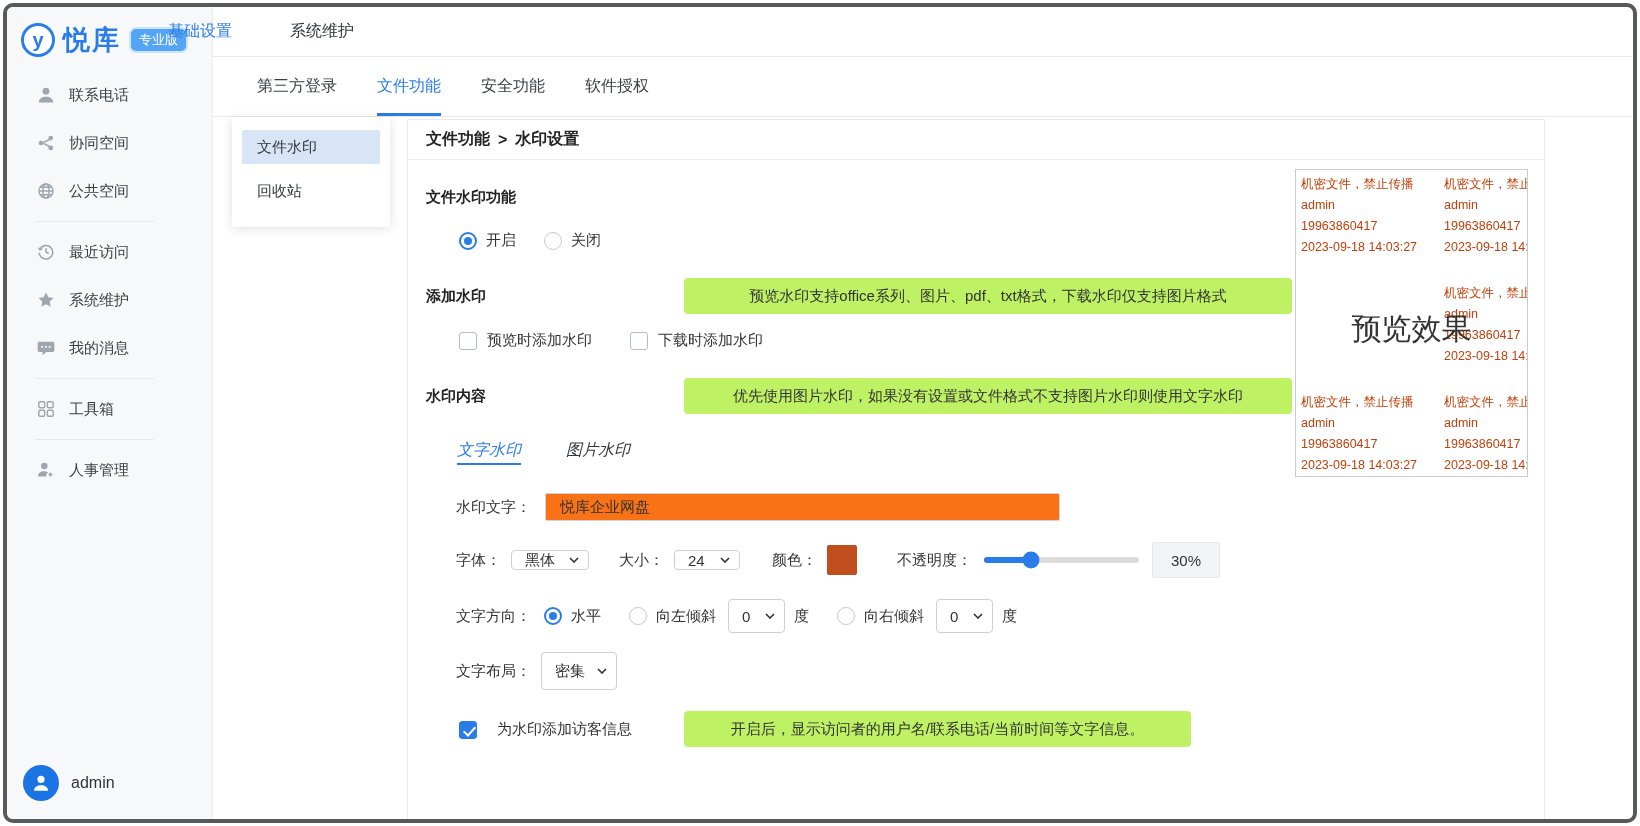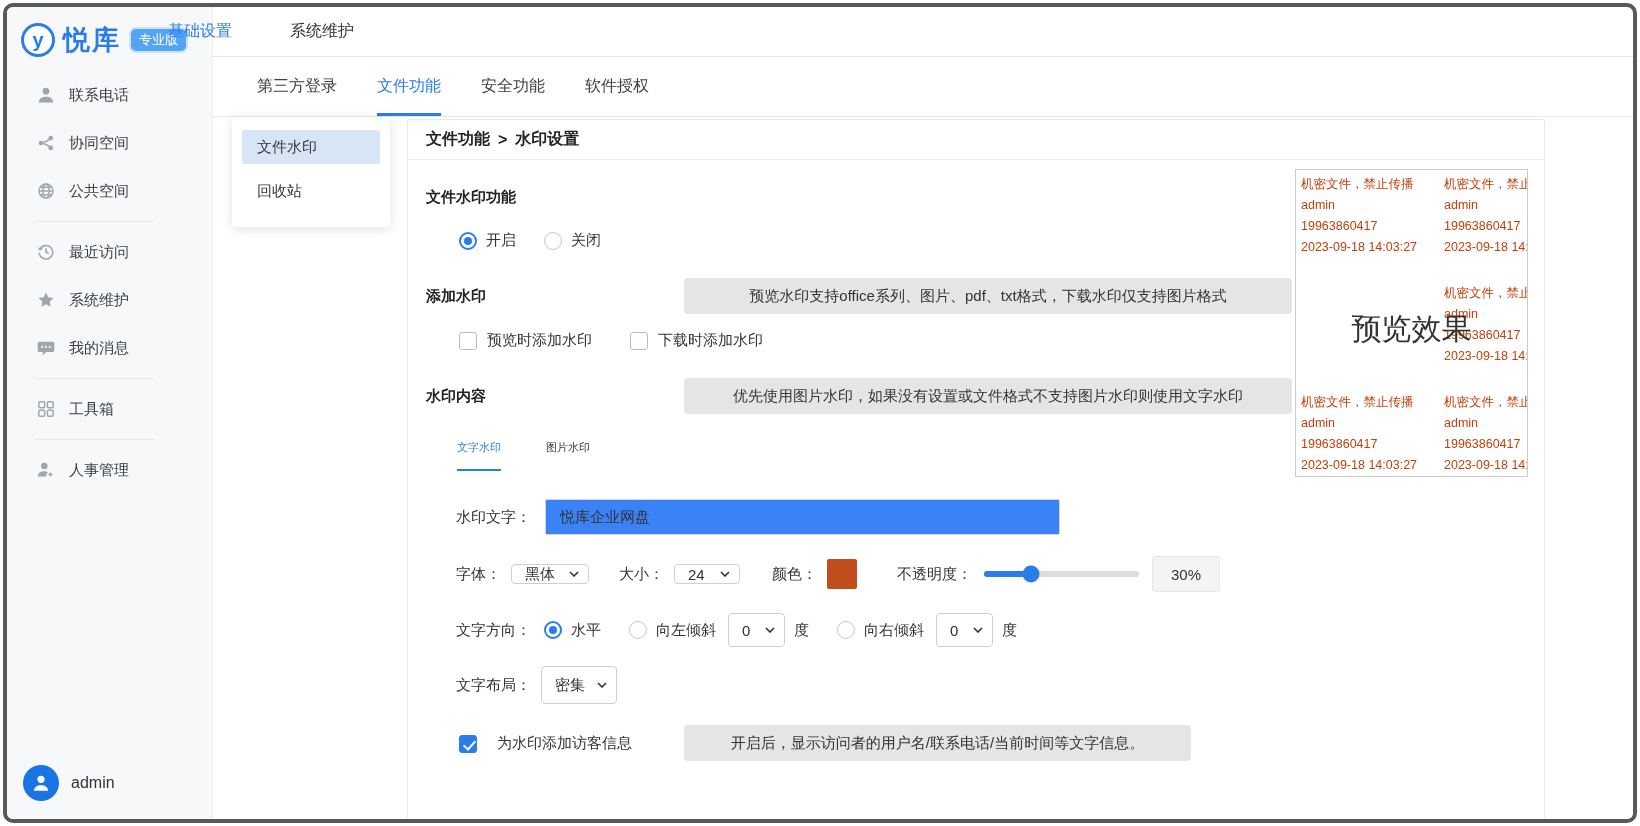--- a/index.html
+++ b/index.html
@@ -47,38 +47,38 @@
 
   .form { padding-left:18px; font-size:15px; }
   .section-label { margin-top:28px; font-weight:700; font-size:15px; color:#222; }
   .radio-row { margin-top:24px; margin-left:33px; display:flex; align-items:center; gap:28px; }
   .radio-opt { display:flex; align-items:center; gap:9px; cursor:pointer; }
   .radio { width:18px; height:18px; border:1px solid #c3c8d0; border-radius:50%; background:#fff; position:relative; flex-shrink:0; }
   .radio.checked { border:2px solid #2a7de9; }
   .radio.checked::after { content:""; position:absolute; inset:3px; border-radius:50%; background:#2a7de9; }
 
   .banner-row { margin-top:28px; position:relative; height:36px; display:flex; align-items:center; }
-  .banner { position:absolute; left:258px; top:0; height:36px; background:#e5e5e5; border-radius:4px; display:flex; align-items:center; justify-content:center; font-size:15px; color:#333; padding:0 10px; }
+  .banner { position:absolute; left:258px; top:0; height:36px; background:#bef264; border-radius:4px; display:flex; align-items:center; justify-content:center; font-size:15px; color:#333; padding:0 10px; }
   .banner.w-info { width:608px; }
   .banner.w-visitor { width:507px; }
 
   .checkbox-row { margin-top:17px; margin-left:33px; display:flex; align-items:center; gap:38px; }
   .check-opt { display:flex; align-items:flex-end; gap:10px; cursor:pointer; }
   .checkbox { width:18px; height:18px; border:1px solid #b6bcc6; border-radius:3px; background:#fff; position:relative; flex-shrink:0; }
   .checkbox.checked { background:#2a7de9; border-color:#2a7de9; }
   .checkbox.checked::after { content:""; position:absolute; left:6px; top:2px; width:5px; height:10px; border-right:2px solid #fff; border-bottom:2px solid #fff; transform:rotate(42deg); }
 
   .subtabs { margin-top:26px; margin-left:31px; display:flex; gap:45px; }
-  .subtab { font-size:11px; color:#33373c; padding-bottom:16px; position:relative; cursor:pointer; }
+  .subtab { font-size:16px; color:#33373c; padding-bottom:4px; position:relative; cursor:pointer;font-style:italic; }
   .subtab.active { color:#2a7de9; }
   .subtab.active::after { content:""; position:absolute; left:0; right:0; bottom:0; height:2px; background:#2a7de9; }
 
   .field-row { display:flex; align-items:center; margin-left:30px; }
   .text-row { margin-top:28px; }
-  .text-input { margin-left:14px; width:515px; height:36px; border:1px solid #d4d4d4; border-radius:2px; padding:0 14px; font-size:15px; color:#333; font-family:Liberation Mono, monospace; background:#3b82f6; }
+  .text-input { margin-left:14px; width:515px; height:28px; border:1px solid #d4d4d4; border-radius:2px; padding:0 14px; font-size:15px; color:#333; font-family:Liberation Mono, monospace; background:#f97316; }
 
   .style-row { margin-top:21px; }
   .selectbox { height:20px; border:1px solid #cfcfcf; border-radius:4px; background:#fff; display:flex; align-items:center; justify-content:space-between; padding:0 9px 0 13px; cursor:pointer; gap:6px; }
   .selectbox .chev { flex-shrink:0; }
   .sel-font { width:78px; margin-left:10px; }
   .sel-size { width:66px; margin-left:10px; }
   .sel-deg  { width:57px; height:34px; margin-left:12px; }
   .sel-layout { width:76px; height:38px; margin-left:10px; }
   .lbl-size { margin-left:30px; }
   .lbl-color { margin-left:32px; }

